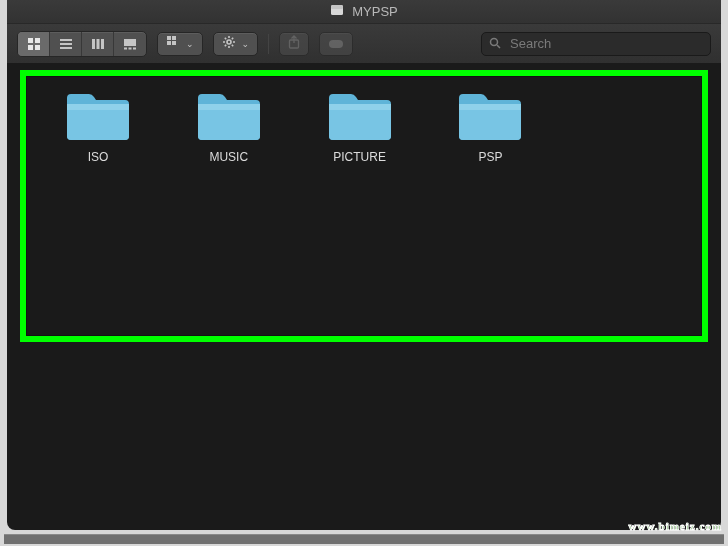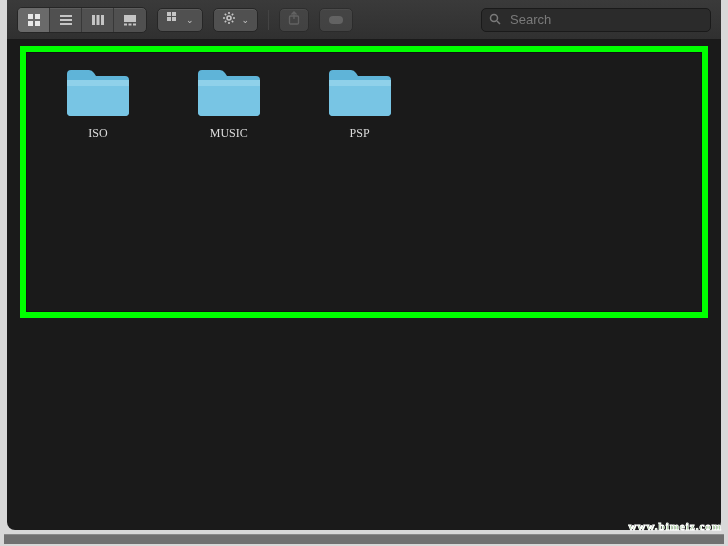--- a/index.html
+++ b/index.html
@@ -101,21 +101,20 @@
     .search-icon-abs {
       position: absolute;
       left: 8px;
       top: 50%;
       transform: translateY(-50%);
       pointer-events: none;
     }
     .content {
       position: relative;
       padding: 12px;
-      font-family: Liberation Serif, serif;
     }
     .highlight-box {
       position: absolute;
       left: 13px;
       top: 6px;
       width: 688px;
       height: 272px;
       border: 6px solid #00ff00;
       pointer-events: none;
       z-index: 5;
@@ -171,20 +170,29 @@
       color: #5fa94c;
       -webkit-text-stroke: 1px #fff;
       letter-spacing: 1px;
     }
   </style>
 </head>
 <body>
 
 <div class="window">
 
+  <div class="titlebar">
+    <span>
+      <svg width="14" height="14" viewBox="0 0 14 14">
+        <rect x="1" y="2" width="12" height="10" rx="1.5" fill="#d8d8d8"></rect>
+        <rect x="1" y="2" width="12" height="4" rx="1.5" fill="#c4c4c4"></rect>
+      </svg>
+    </span>
+    <span>MYPSP</span>
+  </div>
 
   <div class="toolbar">
     <div class="segmented">
       <div class="seg-btn active">
         <span>
           <svg width="14" height="14" viewBox="0 0 14 14">
               <rect x="1" y="1" width="5" height="5" fill="#e8e8e8"></rect>
               <rect x="8" y="1" width="5" height="5" fill="#e8e8e8"></rect>
               <rect x="1" y="8" width="5" height="5" fill="#e8e8e8"></rect>
               <rect x="8" y="8" width="5" height="5" fill="#e8e8e8"></rect>
@@ -295,29 +303,39 @@
         <span class="folder-icon-slot">
           <svg width="66" height="52" viewBox="0 0 66 52">
               <path d="M2 8 Q2 4 6 4 L24 4 Q27 4 29 7 L31 10 L60 10 Q64 10 64 14 L64 46 Q64 50 60 50 L6 50 Q2 50 2 46 Z" fill="#5fb4d8"></path>
               <path d="M2 14 L64 14 L64 46 Q64 50 60 50 L6 50 Q2 50 2 46 Z" fill="#78c5e4"></path>
               <path d="M2 14 L64 14 L64 20 L2 20 Z" fill="#8fd1ea"></path>
             </svg>
         </span>
         <span class="folder-label">MUSIC</span>
       </div>
 
-
       <div class="folder-item">
         <span class="folder-icon-slot">
           <svg width="66" height="52" viewBox="0 0 66 52">
               <path d="M2 8 Q2 4 6 4 L24 4 Q27 4 29 7 L31 10 L60 10 Q64 10 64 14 L64 46 Q64 50 60 50 L6 50 Q2 50 2 46 Z" fill="#5fb4d8"></path>
               <path d="M2 14 L64 14 L64 46 Q64 50 60 50 L6 50 Q2 50 2 46 Z" fill="#78c5e4"></path>
               <path d="M2 14 L64 14 L64 20 L2 20 Z" fill="#8fd1ea"></path>
             </svg>
         </span>
+        <span class="folder-label">PICTURE</span>
+      </div>
+
+      <div class="folder-item">
+        <span class="folder-icon-slot">
+          <svg width="66" height="52" viewBox="0 0 66 52">
+              <path d="M2 8 Q2 4 6 4 L24 4 Q27 4 29 7 L31 10 L60 10 Q64 10 64 14 L64 46 Q64 50 60 50 L6 50 Q2 50 2 46 Z" fill="#5fb4d8"></path>
+              <path d="M2 14 L64 14 L64 46 Q64 50 60 50 L6 50 Q2 50 2 46 Z" fill="#78c5e4"></path>
+              <path d="M2 14 L64 14 L64 20 L2 20 Z" fill="#8fd1ea"></path>
+            </svg>
+        </span>
         <span class="folder-label">PSP</span>
       </div>
 
 
     </div>
   </div>
 </div>
 
 <div class="page-border"></div>
 

